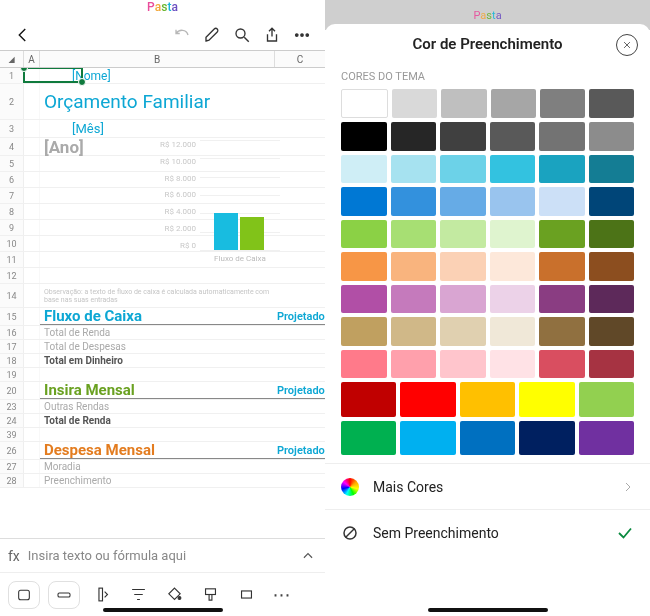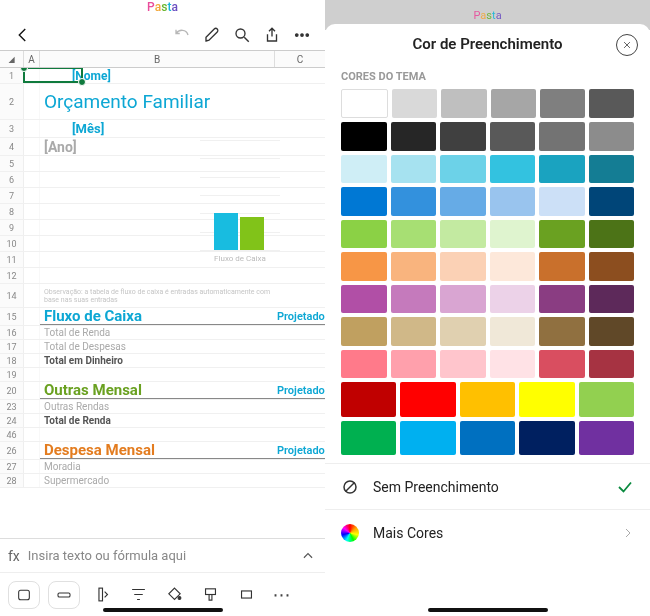--- a/index.html
+++ b/index.html
@@ -28,21 +28,21 @@
   .sheet { flex:1; overflow:hidden; position:relative; }
   .row { display:flex; border-bottom:1px solid #f0f0f0; }
   .rownum { width:24px; font-size:9px; color:#888; display:flex; align-items:center; justify-content:center; border-right:1px solid #eee; background:#fbfbfb; }
   .cellA { width:16px; border-right:1px solid #f8f8f8; }
   .cellB { flex:1; padding:1px 4px; font-size:12px; color:#444; display:flex; align-items:center; }
   .cellC { width:50px; padding:1px 2px; font-size:10px; color:#888; display:flex; align-items:center; }
   .row1 .cellB { position:relative; }
   .sel-box { position:absolute; left:-17px; top:-1px; width:60px; height:16px; border:2px solid #0f7a3d; }
   .sel-dot { position:absolute; width:8px; height:8px; background:#0f7a3d; border-radius:50%; border:1px solid #fff; }
   .row h2.main { color:#0da7d4; font-size:19px; font-weight:400; }
-  .row .teal { color:#0da7d4; font-weight:700;padding-left:28px; }
+  .row .teal { color:#0da7d4; font-weight:400;padding-left:28px; }
   .row .gray { color:#aaa; font-weight:700; }
   .row .sec-teal { color:#0da7d4; font-size:15px; font-weight:700; }
   .row .sec-green { color:#6aa121; font-size:15px; font-weight:700; }
   .row .sec-orange { color:#e37c1f; font-size:15px; font-weight:700; }
   .row .proj { color:#0da7d4; font-size:11px; font-weight:600;text-align:center; }
   .row .note { color:#c5c5c5; font-size:7px; }
   .row .sub { color:#aaa; font-size:10px; }
   .row .bold { color:#555; font-size:10px; font-weight:700; }
   .rh14 { height:14px; }
   .rh16 { height:16px; }
@@ -77,21 +77,21 @@
   .home-ind { position:absolute; bottom:4px; left:50%; transform:translateX(-50%); width:120px; height:4px; background:#111; border-radius:3px; }
 
   
   .right-dim-top { height:30px; background:#cfcfcf; display:flex; align-items:center; justify-content:center; }
   .right-dim-top .pastachar { font-size:11px; opacity:.9; }
   .panel { flex:1; background:#fff; border-top-left-radius:10px; border-top-right-radius:10px; margin-top:-6px; display:flex; flex-direction:column; overflow:hidden; }
   .panel-hdr { height:40px; display:flex; align-items:center; justify-content:center; position:relative; font-size:15px; font-weight:600; color:#222; }
   .close-x { position:absolute; right:12px; top:10px; width:22px; height:22px; border:1.5px solid #444; border-radius:50%; display:flex; align-items:center; justify-content:center; }
   .close-x svg { width:10px; height:10px; stroke:#444; stroke-width:2; }
 
-  .sec-label { font-size:11px; color:#999; font-weight:700; padding:6px 16px 6px 16px; }
+  .sec-label { font-size:11px; color:#999; font-weight:400; padding:6px 16px 6px 16px; }
   .swatch-grid { padding:0 16px 4px 16px; display:flex; flex-direction:column; gap:4px; }
   .sw-row { display:flex; gap:4px; }
   .sw { flex:1; aspect-ratio: 1.6 / 1; border-radius:2px; }
   .sw.outlined { border:1px solid #ddd; }
 
   .std-grid { padding:0 16px 8px 16px; display:flex; flex-direction:column; gap:4px; }
   .std-row { display:flex; gap:4px; }
   .std { flex:1; aspect-ratio:1.6/1; border-radius:2px; }
 
   .list-row { height:46px; border-top:1px solid #eee; display:flex; align-items:center; padding:0 16px; gap:14px; font-size:14px; color:#222; }
@@ -181,21 +181,21 @@
           <div class="cellA"></div>
         <div class="cellB">
             <span class="teal" style="font-size:13px;">[Mês]</span>
           </div>
           <div class="cellC"></div>
         </div>
       <div class="row rh18">
           <div class="rownum">4</div>
           <div class="cellA"></div>
         <div class="cellB">
-            <span class="gray" style="font-size:14px;">[Ano]</span>
+            <span class="gray" style="font-size:17px;">[Ano]</span>
           </div>
           <div class="cellC"></div>
         </div>
       <div class="row rh16">
           <div class="rownum">5</div>
           <div class="cellA"></div>
           <div class="cellB"></div>
           <div class="cellC"></div>
         </div>
       <div class="row rh16">
@@ -237,21 +237,21 @@
       <div class="row rh16">
           <div class="rownum">12</div>
           <div class="cellA"></div>
           <div class="cellB"></div>
           <div class="cellC"></div>
         </div>
       <div class="row rh24">
           <div class="rownum">14</div>
           <div class="cellA"></div>
         <div class="cellB">
-            <span class="note">Observação: a tabela de fluxo de caixa é entradas automaticamente com base nas suas entradas</span>
+            <span class="note">Observação: a texto de fluxo de caixa é calculada automaticamente com base nas suas entradas</span>
           </div>
           <div class="cellC"></div>
         </div>
       <div class="row rh18">
           <div class="rownum">15</div>
           <div class="cellA"></div>
         <div class="cellB" style="border-bottom:1px solid #888;">
             <span class="sec-teal">Fluxo de Caixa</span>
           </div>
         <div class="cellC" style="border-bottom:1px solid #888;">
@@ -285,21 +285,21 @@
       <div class="row rh14">
           <div class="rownum">19</div>
           <div class="cellA"></div>
           <div class="cellB"></div>
           <div class="cellC"></div>
         </div>
       <div class="row rh18">
           <div class="rownum">20</div>
           <div class="cellA"></div>
         <div class="cellB" style="border-bottom:1px solid #888;">
-            <span class="sec-green">Outras Mensal</span>
+            <span class="sec-green">Insira Mensal</span>
           </div>
         <div class="cellC" style="border-bottom:1px solid #888;">
             <span class="proj">Projetado</span>
           </div>
         </div>
       <div class="row rh14">
           <div class="rownum">23</div>
           <div class="cellA"></div>
         <div class="cellB">
             <span class="sub">Outras Rendas</span>
@@ -308,21 +308,21 @@
         </div>
       <div class="row rh14">
           <div class="rownum">24</div>
           <div class="cellA"></div>
         <div class="cellB">
             <span class="bold">Total de Renda</span>
           </div>
           <div class="cellC"></div>
         </div>
       <div class="row rh14">
-          <div class="rownum">46</div>
+          <div class="rownum">39</div>
           <div class="cellA"></div>
           <div class="cellB"></div>
           <div class="cellC"></div>
         </div>
       <div class="row rh18">
           <div class="rownum">26</div>
           <div class="cellA"></div>
         <div class="cellB" style="border-bottom:1px solid #888;">
             <span class="sec-orange">Despesa Mensal</span>
           </div>
@@ -335,26 +335,35 @@
           <div class="cellA"></div>
         <div class="cellB">
             <span class="sub">Moradia</span>
           </div>
           <div class="cellC"></div>
         </div>
       <div class="row rh14">
           <div class="rownum">28</div>
           <div class="cellA"></div>
         <div class="cellB">
-            <span class="sub">Supermercado</span>
+            <span class="sub">Preenchimento</span>
           </div>
           <div class="cellC"></div>
         </div>
 
       <div class="chart-wrap">
+        <div class="ylabs">
+          <div>R$ 12.000</div>
+          <div>R$ 10.000</div>
+          <div>R$ 8.000</div>
+          <div>R$ 6.000</div>
+          <div>R$ 4.000</div>
+          <div>R$ 2.000</div>
+          <div>R$ 0</div>
+        </div>
         <div class="plot">
           <div class="gl" style="top:0"></div>
             <div class="gl" style="top:18px"></div>
             <div class="gl" style="top:37px"></div>
           <div class="gl" style="top:55px"></div>
             <div class="gl" style="top:73px"></div>
             <div class="gl" style="top:92px"></div>
             <div class="gl" style="top:110px"></div>
           <div class="bar1" style="height: 36.6667px; background: rgb(24, 188, 224);"></div>
           <div class="bar2" style="height: 33px; background: rgb(129, 195, 25);"></div>
@@ -523,36 +532,36 @@
           <div class="std-row">
             <div class="std" style="background: rgb(0, 176, 80);"></div>
             <div class="std" style="background: rgb(0, 176, 240);"></div>
             <div class="std" style="background: rgb(0, 112, 192);"></div>
             <div class="std" style="background: rgb(0, 32, 96);"></div>
             <div class="std" style="background: rgb(112, 48, 160);"></div>
           </div>
         </div>
 
       <div class="list-row">
-        <svg class="nofill-ic" viewBox="0 0 24 24">
-            <circle cx="12" cy="12" r="8" fill="none" stroke="#333" stroke-width="2"></circle>
-            <path d="M6 18 L18 6" stroke="#333" stroke-width="2"></path>
-          </svg>
-        <span>Sem Preenchimento</span>
-        <span class="end check">
-            <svg viewBox="0 0 24 24">
-              <path d="M4 12 L10 18 L20 6"></path>
-            </svg>
-          </span>
-      </div>
-      <div class="list-row">
         <span class="colorwheel"></span>
         <span>Mais Cores</span>
         <span class="end chev">
             <svg viewBox="0 0 24 24">
               <path d="M8 4 L16 12 L8 20"></path>
             </svg>
           </span>
       </div>
+      <div class="list-row">
+        <svg class="nofill-ic" viewBox="0 0 24 24">
+            <circle cx="12" cy="12" r="8" fill="none" stroke="#333" stroke-width="2"></circle>
+            <path d="M6 18 L18 6" stroke="#333" stroke-width="2"></path>
+          </svg>
+        <span>Sem Preenchimento</span>
+        <span class="end check">
+            <svg viewBox="0 0 24 24">
+              <path d="M4 12 L10 18 L20 6"></path>
+            </svg>
+          </span>
+      </div>
     </div>
     <div class="home-ind"></div>
   </div>
 </div>
 
 </body></html>

